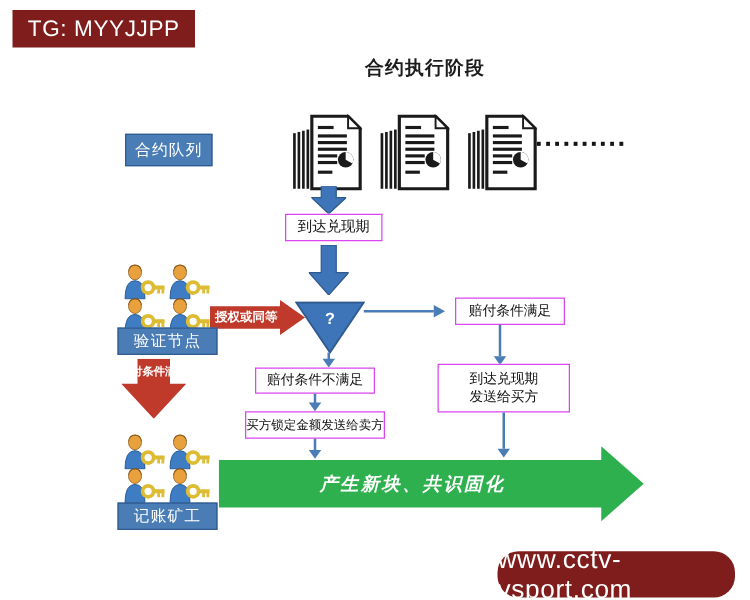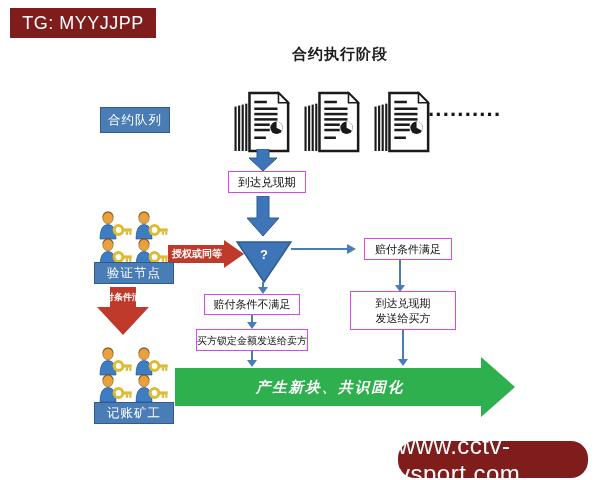--- a/index.html
+++ b/index.html
@@ -75,21 +75,21 @@
         <rect x="21" y="33.5" width="16" height="2.6" fill="#1a1a1a"></rect>
         <rect x="21" y="39" width="16" height="2.6" fill="#1a1a1a"></rect>
         <rect x="21" y="47" width="12" height="2.6" fill="#1a1a1a"></rect>
         <circle cx="44" cy="38" r="6.4" fill="#1a1a1a"></circle>
         <path d="M44,38 L44,31.6 A6.4,6.4 0 0 1 49.6,41 Z" fill="#ffffff"></path>
       </symbol>
     </defs>
   </svg>
 
   <div class="abs badge" style="left:10px;top:8px;width:146px;height:30px;">TG: MYYJJPP</div>
-  <div class="abs badge" style="left:398px;top:441px;width:190px;height:37px;font-size:24px;border-radius:17px;">www.cctv-vsport.com</div>
+  <div class="abs badge" style="left:398px;top:441px;width:190px;height:37px;font-size:21px;border-radius:17px;">www.cctv-vsport.com</div>
 
   <div class="abs title" style="left:240px;top:45px;width:200px;">合约执行阶段</div>
 
   <div class="abs bluebox" style="left:100px;top:107px;width:70px;height:26px;">合约队列</div>
 
   <svg class="abs" style="left:234px;top:90px;" width="58" height="64">
       <use href="#sym-doc"></use>
     </svg>
   <svg class="abs" style="left:304px;top:90px;" width="58" height="64">
       <use href="#sym-doc"></use>

